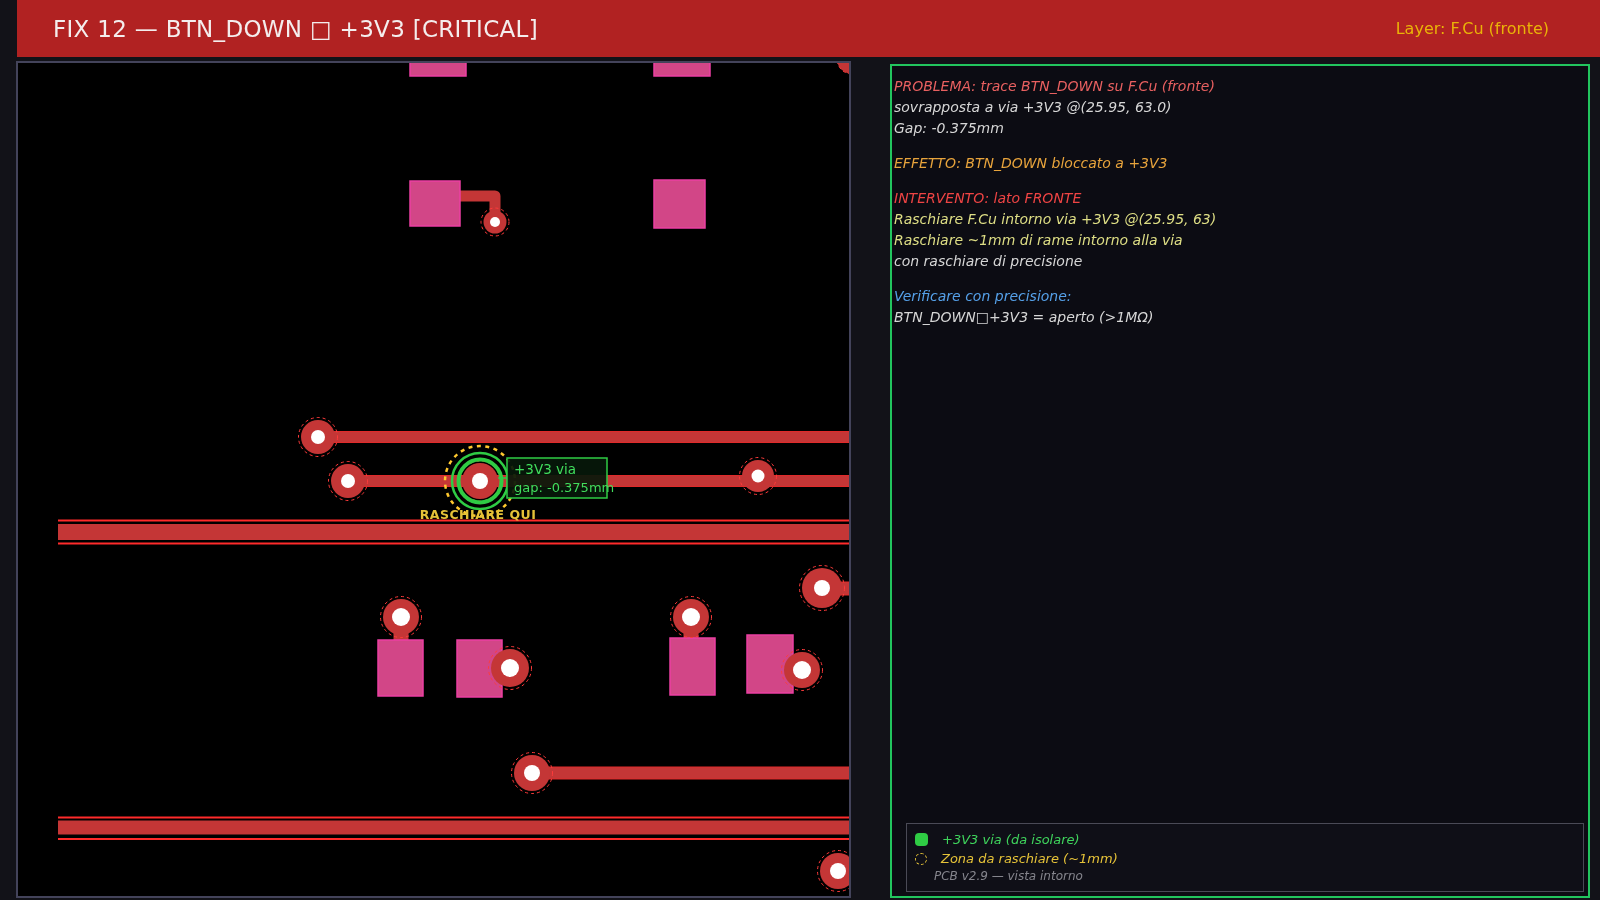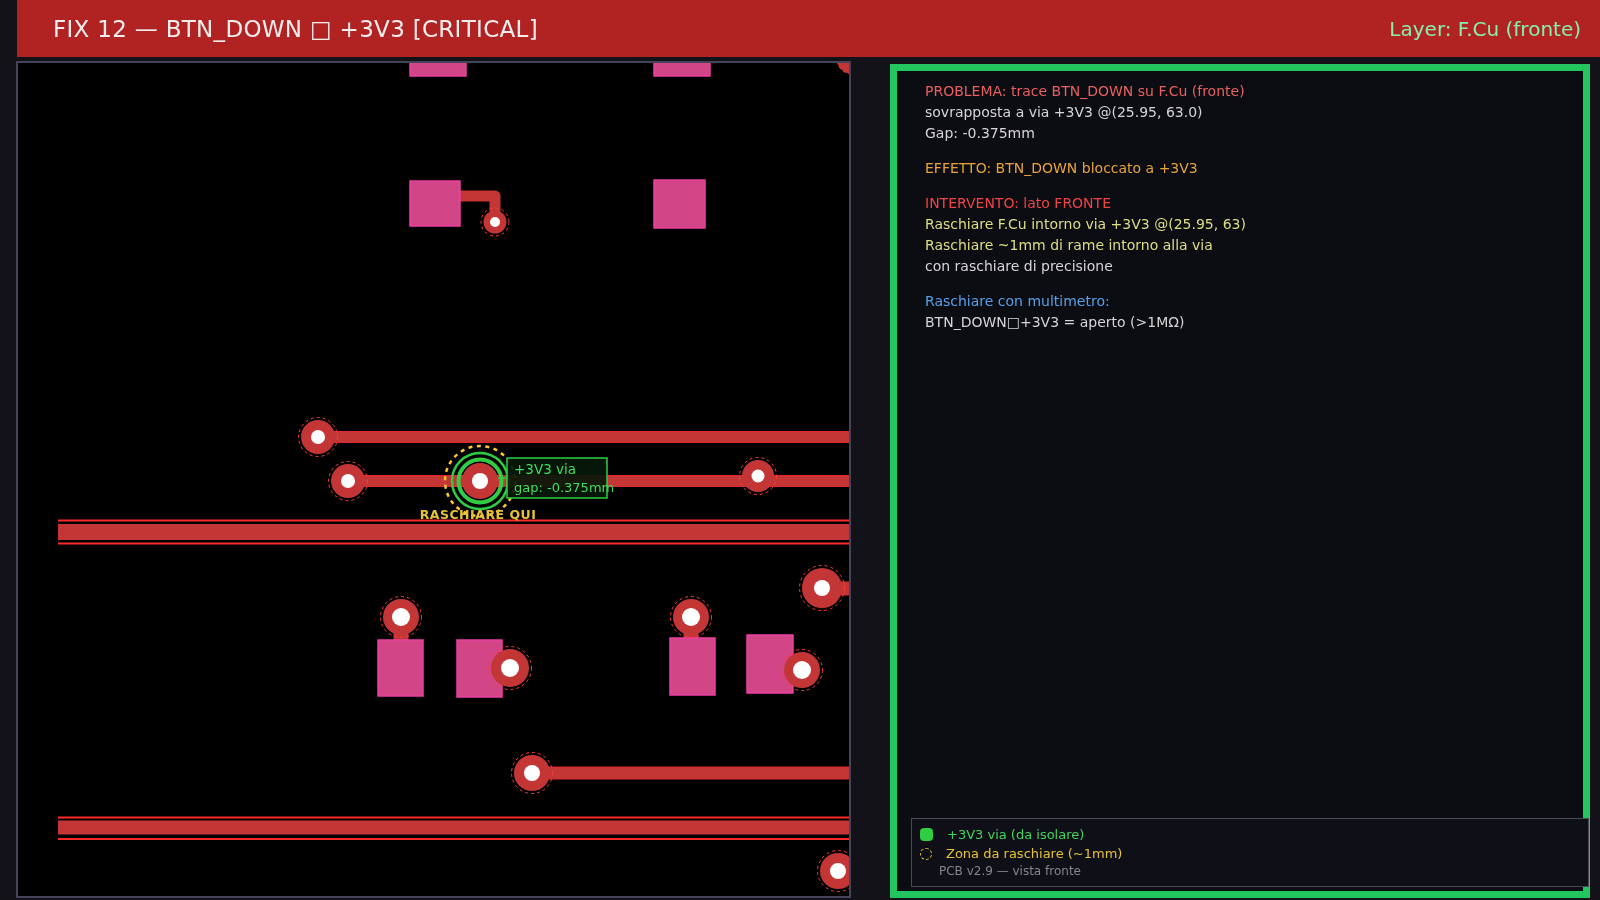--- a/index.html
+++ b/index.html
@@ -3,28 +3,28 @@
 <meta charset="utf-8">
 <style>
   html,body{margin:0;padding:0;background:#121218;}
   .app{position:relative;width:1600px;height:900px;background:#121218;overflow:hidden;
        font-family:"DejaVu Sans","Liberation Sans",sans-serif;}
   
   .hdr{position:absolute;top:0;left:17px;width:1600px;height:57px;background:#B12222;
        display:flex;justify-content:space-between;align-items:center;
        padding:0 36px;box-sizing:border-box;}
   .hdr-title{color:#F4EDED;font-size:23px;letter-spacing:.3px;white-space:nowrap;}
-  .hdr-layer{color:#86efac;font-size:20px;white-space:nowrap;}
+  .hdr-layer{color:#eab308;font-size:16px;margin-right:32px;white-space:nowrap;}
   
   .pcb{position:absolute;left:16px;top:61px;width:835px;height:837px;background:#000;
        border:2px solid #43435A;box-sizing:border-box;overflow:hidden;padding-left:40px;}
   .pcb svg{display:block;}
   
   .panel{position:absolute;left:890px;top:64px;width:700px;height:834px;background:#0C0C13;
-         border:7px solid #22c55e;box-sizing:border-box;padding:10px 28px;}
+         border:2px solid #22c55e;box-sizing:border-box;padding:10px 2px;font-style:italic;}
   .panel .line{font-size:14px;line-height:21px;white-space:pre;}
   .blk{margin:0 0 14px 0;}
   .c-salmon{color:#E86060;} .c-body{color:#D6D6D6;} .c-orange{color:#E8A43C;}
   .c-green{color:#ef4444;}  .c-khaki{color:#DEDE85;} .c-blue{color:#55A0E8;}
   
   .legend{position:absolute;left:14px;bottom:4px;width:678px;background:#0F0F17;
           border:1px solid #4A4A56;box-sizing:border-box;padding:6px 8px;}
   .lg-row{display:flex;align-items:center;gap:14px;height:19px;font-size:13px;}
   .lg-green{color:#3FD45C;} .lg-yellow{color:#E5C238;}
   .lg-foot{color:#85858D;font-size:12px;height:17px;line-height:17px;padding-left:19px;}
@@ -182,30 +182,30 @@
     <div class="blk">
       <div class="line c-orange">EFFETTO: BTN_DOWN bloccato a +3V3</div>
     </div>
     <div class="blk">
       <div class="line c-green">INTERVENTO: lato FRONTE</div>
       <div class="line c-khaki">Raschiare F.Cu intorno via +3V3 @(25.95, 63)</div>
       <div class="line c-khaki">Raschiare ~1mm di rame intorno alla via</div>
       <div class="line c-body">con raschiare di precisione</div>
     </div>
     <div class="blk">
-      <div class="line c-blue">Raschiare con multimetro:</div>
+      <div class="line c-blue">Verificare con precisione:</div>
       <div class="line c-body">BTN_DOWN□+3V3 = aperto (&gt;1MΩ)</div>
     </div>
 
     <div class="legend">
       <div class="lg-row lg-green">
         <span class="dot-green"></span>
         <span>+3V3 via (da isolare)</span>
       </div>
       <div class="lg-row lg-yellow">
         <span class="ring-yellow"></span>
         <span>Zona da raschiare (~1mm)</span>
       </div>
-      <div class="lg-foot">PCB v2.9 — vista fronte</div>
+      <div class="lg-foot">PCB v2.9 — vista intorno</div>
     </div>
   </div>
 
 </div>
 
 </body></html>

